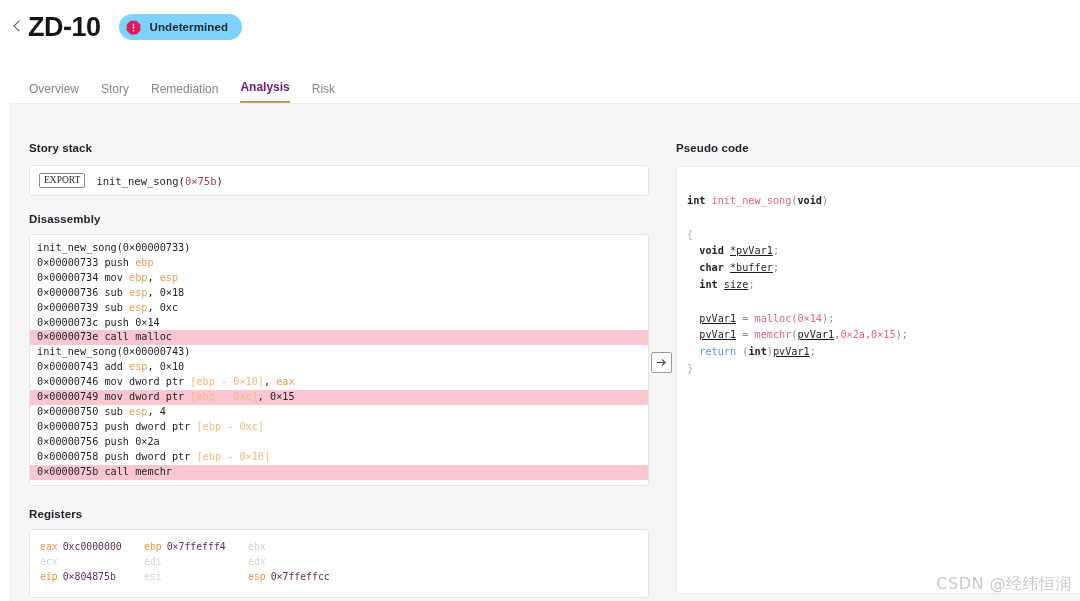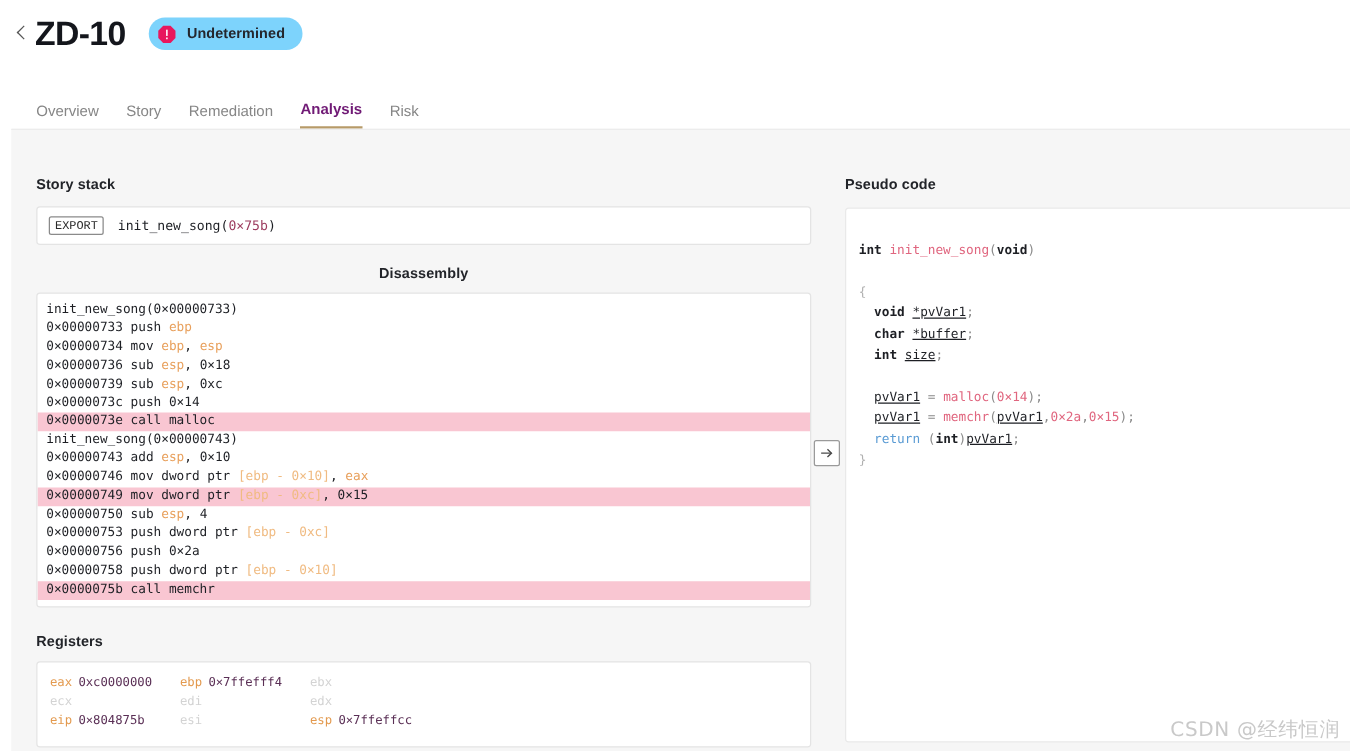--- a/index.html
+++ b/index.html
@@ -134,37 +134,37 @@
   .callstack-card {
     margin-top: 11px;
     height: 29px;
     display: flex;
     align-items: center;
     padding: 0 9px;
   }
   .export-tag {
     border: 1px solid #8a8a8a;
     border-radius: 2px;
-    font-family: Liberation Mono, monospace;
+    font-family: Liberation Serif, serif;
     font-size: 9.5px;
     color: #2a2a2a;
     padding: 1px 4px 1.5px 4px;
     line-height: 11px;
     margin-right: 11px;
     white-space: nowrap;
   }
   .callstack-text {
     font-family: "DejaVu Sans Mono", monospace;
     font-size: 10.5px;
     color: #1d1f24;
     white-space: nowrap;
   }
 
   
-  .disasm-label { margin-top: 17px; text-align: center; }
+  .disasm-label { margin-top: 17px; }
   .disasm-card {
     margin-top: 9px;
     height: 244px;
     padding: 6px 0 0 0;
     overflow: hidden;
   }
   .code-line {
     font-family: "DejaVu Sans Mono", monospace;
     font-size: 10.2px;
     line-height: 14.9px;

